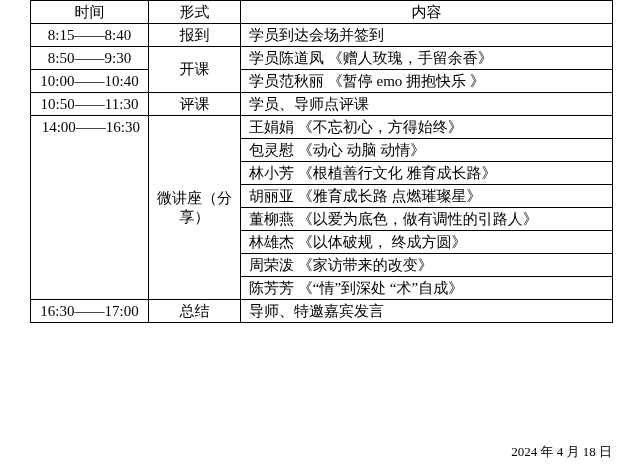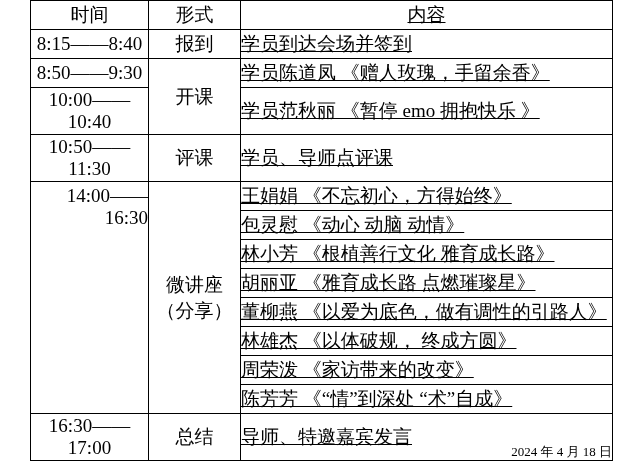--- a/index.html
+++ b/index.html
@@ -33,39 +33,38 @@
   }
   table.schedule {
     border-collapse: collapse;
     width: 582px;
     margin: 0 auto;
     table-layout: fixed;
   }
   table.schedule td {
     border: 1px solid #000000;
     font-family: "Liberation Serif", serif;
-    font-size: 19px;
+    font-size: 15px;
     height: 23px;
-    padding: 1px 0;
+    padding: 1px 8px;
     vertical-align: middle;
     box-sizing: border-box;
   }
   td.col-time {
     width: 118px;
     text-align: center;
   }
   td.col-form {
     width: 92px;
     text-align: center;
   }
   td.col-content {
     width: 372px;
     text-align: left;
     padding-left: 8px;
-    text-decoration: underline;
   }
   td.head {
     text-align: center;
     font-size: 13.5px;
   }
   .footer-date {
     position: absolute;
     right: 30px;
     bottom: 13px;
     font-family: "Liberation Serif", serif;

